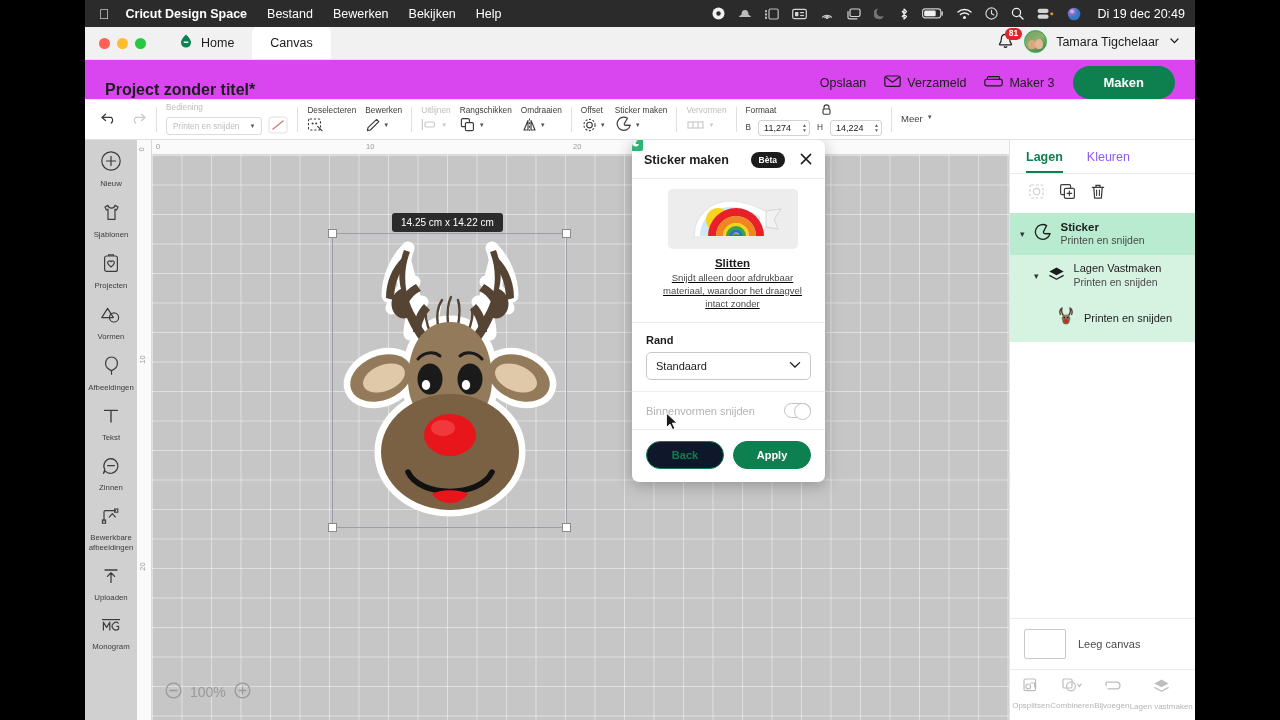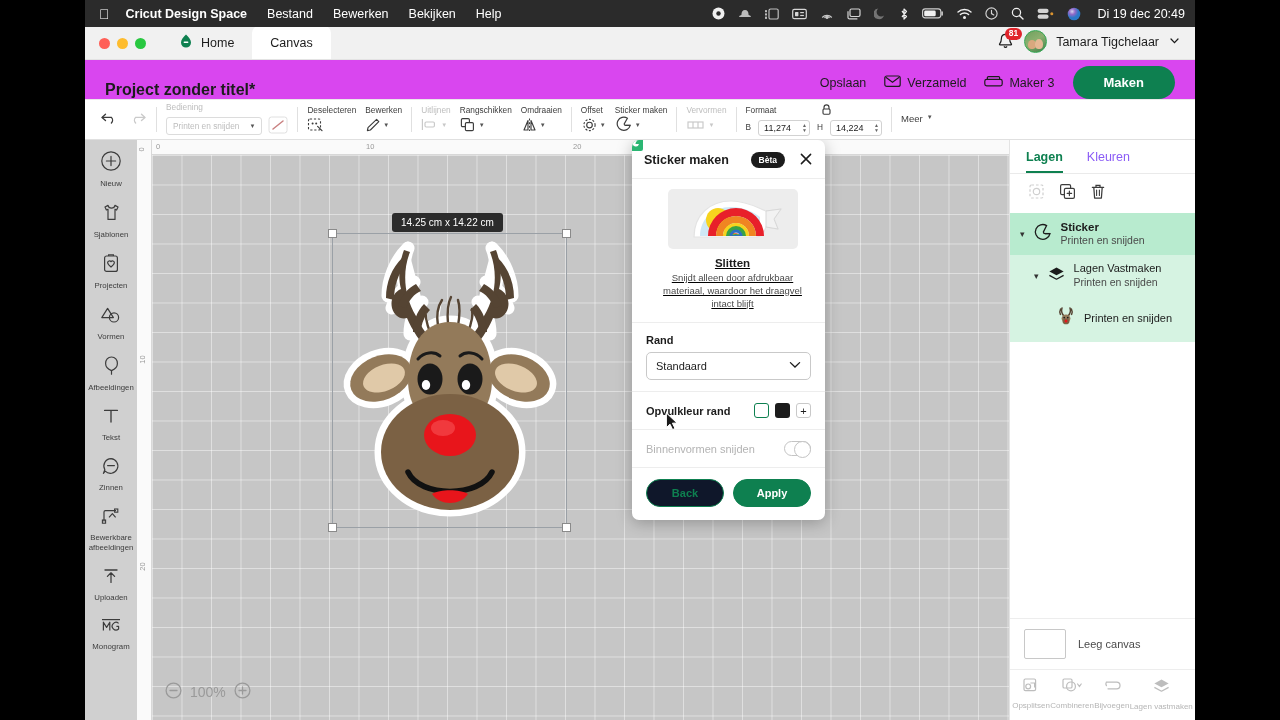--- a/index.html
+++ b/index.html
@@ -815,40 +815,32 @@
                 <path d="M64 47 A9.5 9.5 0 0 1 73.5 47 L70.6 47 A6.6 6.6 0 0 0 67 47 Z" fill="#2d6fc4"></path>
                 <path d="M40 47 A28 28 0 0 1 96 47 L88 47 A20 20 0 0 0 48 47 Z" fill="#e8202a"></path>
                 <path d="M48 47 A20 20 0 0 1 88 47 L81 47 A13 13 0 0 0 55 47 Z" fill="#f08522"></path>
                 <path d="M55 47 A13 13 0 0 1 81 47 L75 47 A7 7 0 0 0 61 47 Z" fill="#f7d31e"></path>
                 <path d="M58 47 A10 10 0 0 1 78 47 L73.5 47 A5.5 5.5 0 0 0 62.5 47 Z" fill="#3aa345"></path>
                 <path d="M61.5 47 A6.5 6.5 0 0 1 74.5 47 L71.5 47 A3.5 3.5 0 0 0 64.5 47 Z" fill="#2d6fc4"></path>
                 <path d="M98 22 L113 20 L106 30 L110 40 L98 38 Z" fill="#f2f2f2" stroke="#d8d8d8" stroke-width="1"></path>
               </svg>
             </div>
             <div class="dlg-h2">Slitten</div>
-            <div class="dlg-p">Snijdt alleen door afdrukbaar materiaal, waardoor het draagvel intact blijft</div>
+            <div class="dlg-p">Snijdt alleen door afdrukbaar materiaal, waardoor het draagvel intact zonder</div>
           </div>
           <div class="dlg-sec">
             <div class="flabel2">Rand</div>
             <div class="dselect">
               <span>Standaard</span>
               <span class="cv">
                 <svg width="12" height="8" viewBox="0 0 12 8">
                     <path d="M1.4 1.6 L6 6 L10.6 1.6" fill="none" stroke="#1c1c1c" stroke-width="1.3" stroke-linecap="round"></path>
                   </svg>
               </span>
             </div>
-          </div>
-          <div class="dlg-sec rowflex">
-            <span class="flabel2" style="margin-bottom:0;">Opvulkleur rand</span>
-            <span class="swatches">
-              <span class="sw white"></span>
-              <span class="sw black"></span>
-              <span class="sw plus">+</span>
-            </span>
           </div>
           <div class="dlg-sec rowflex">
             <span class="flabel2 dimtext" style="margin-bottom:0;font-weight:normal;">Binnenvormen snijden</span>
             <span class="toggle dim"></span>
           </div>
           <div class="dlg-actions">
             <span class="dbtn back">Back</span>
             <span class="dbtn apply">Apply</span>
           </div>
         </div>

